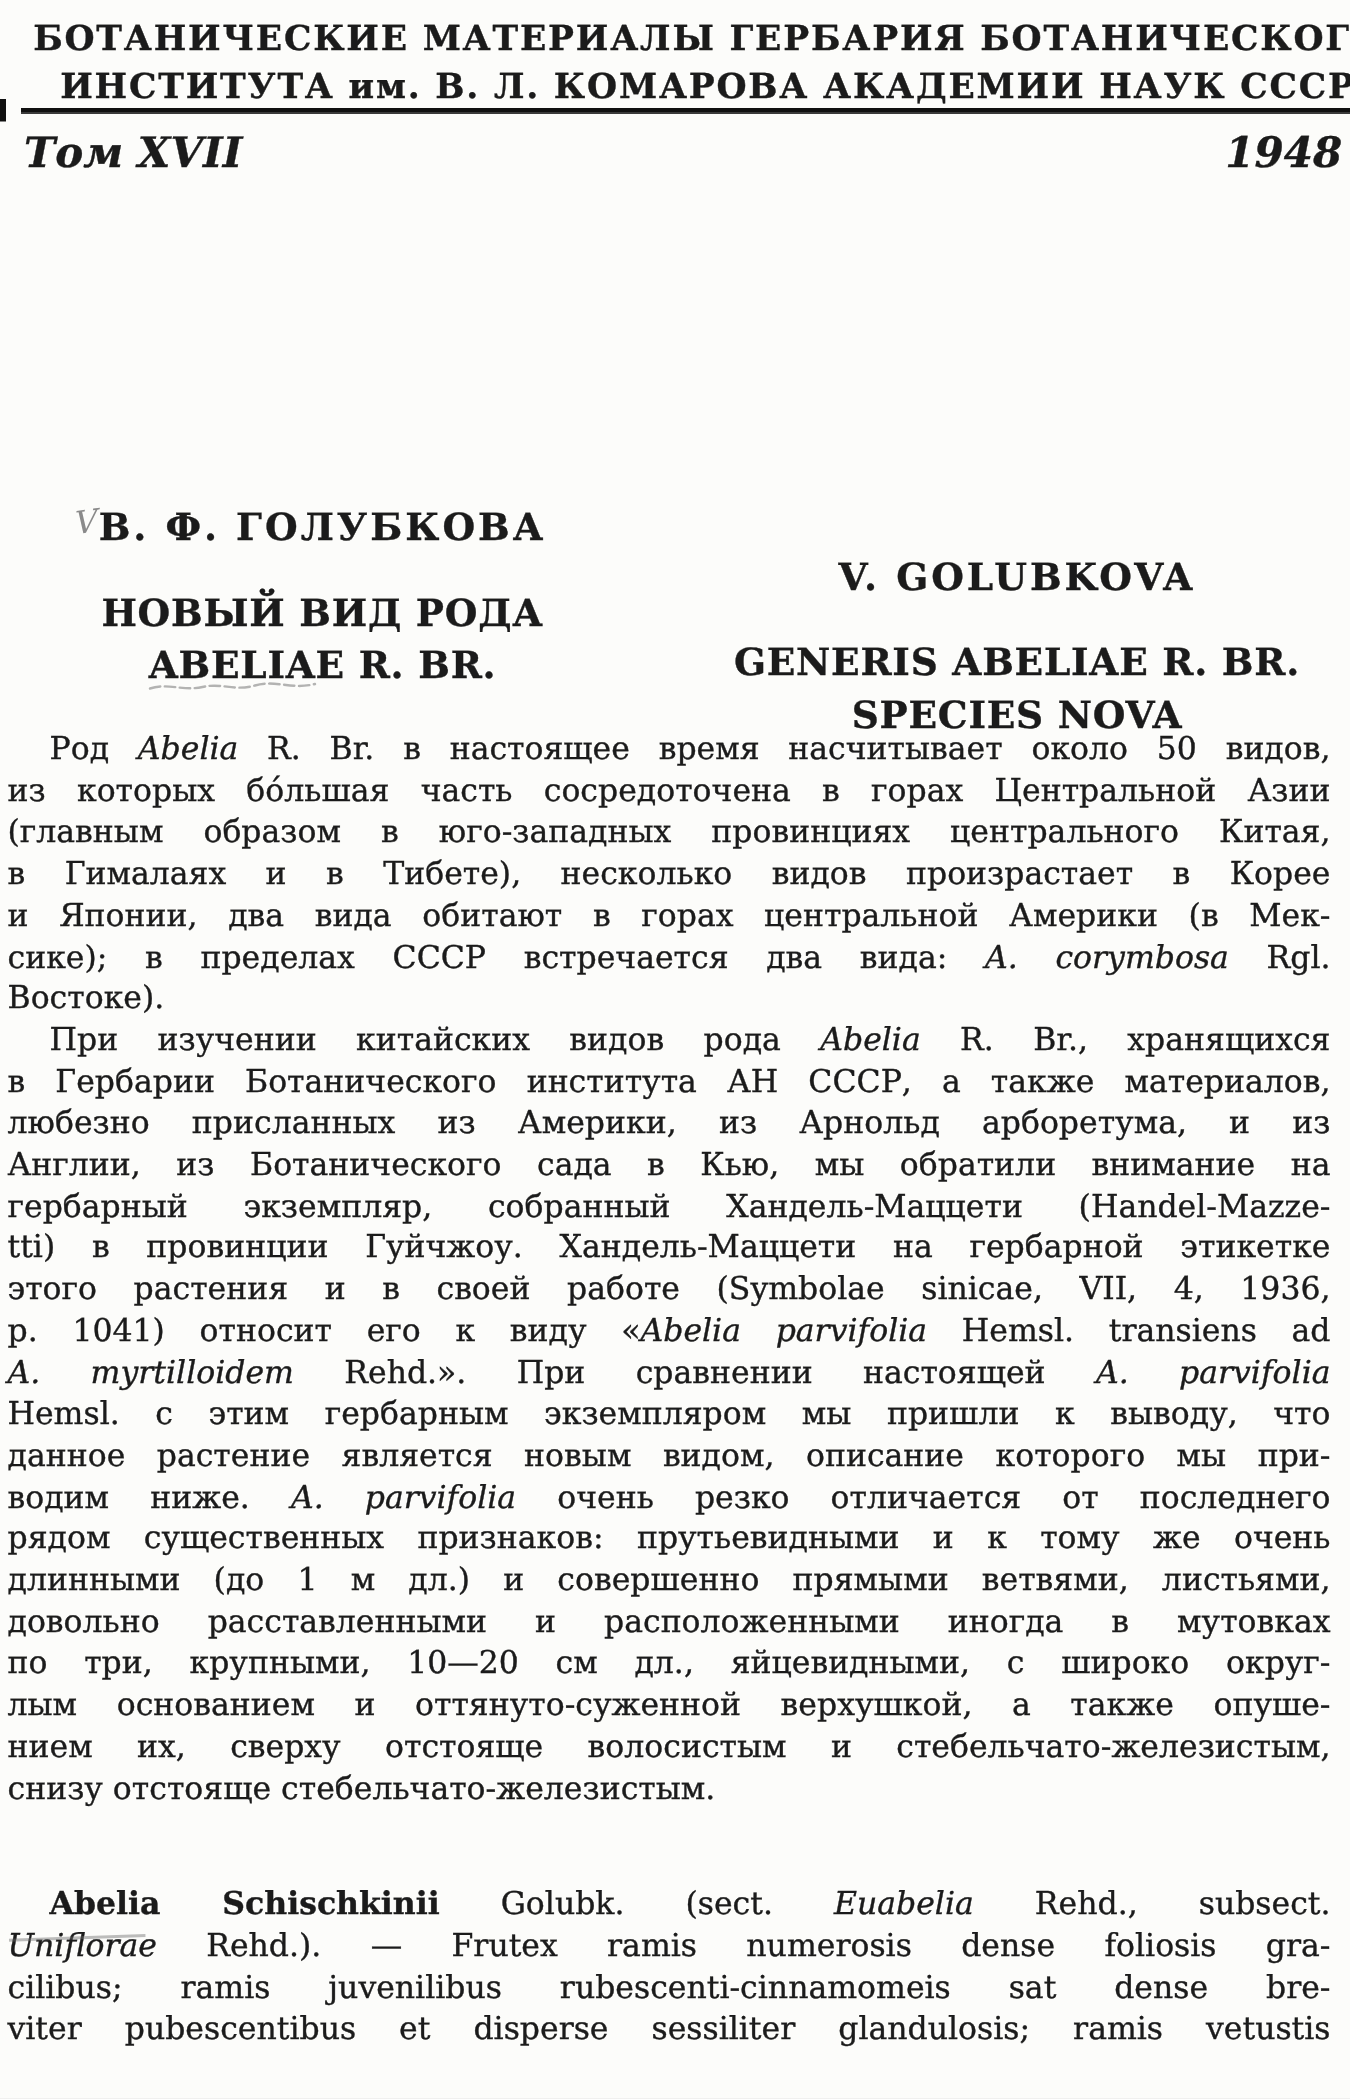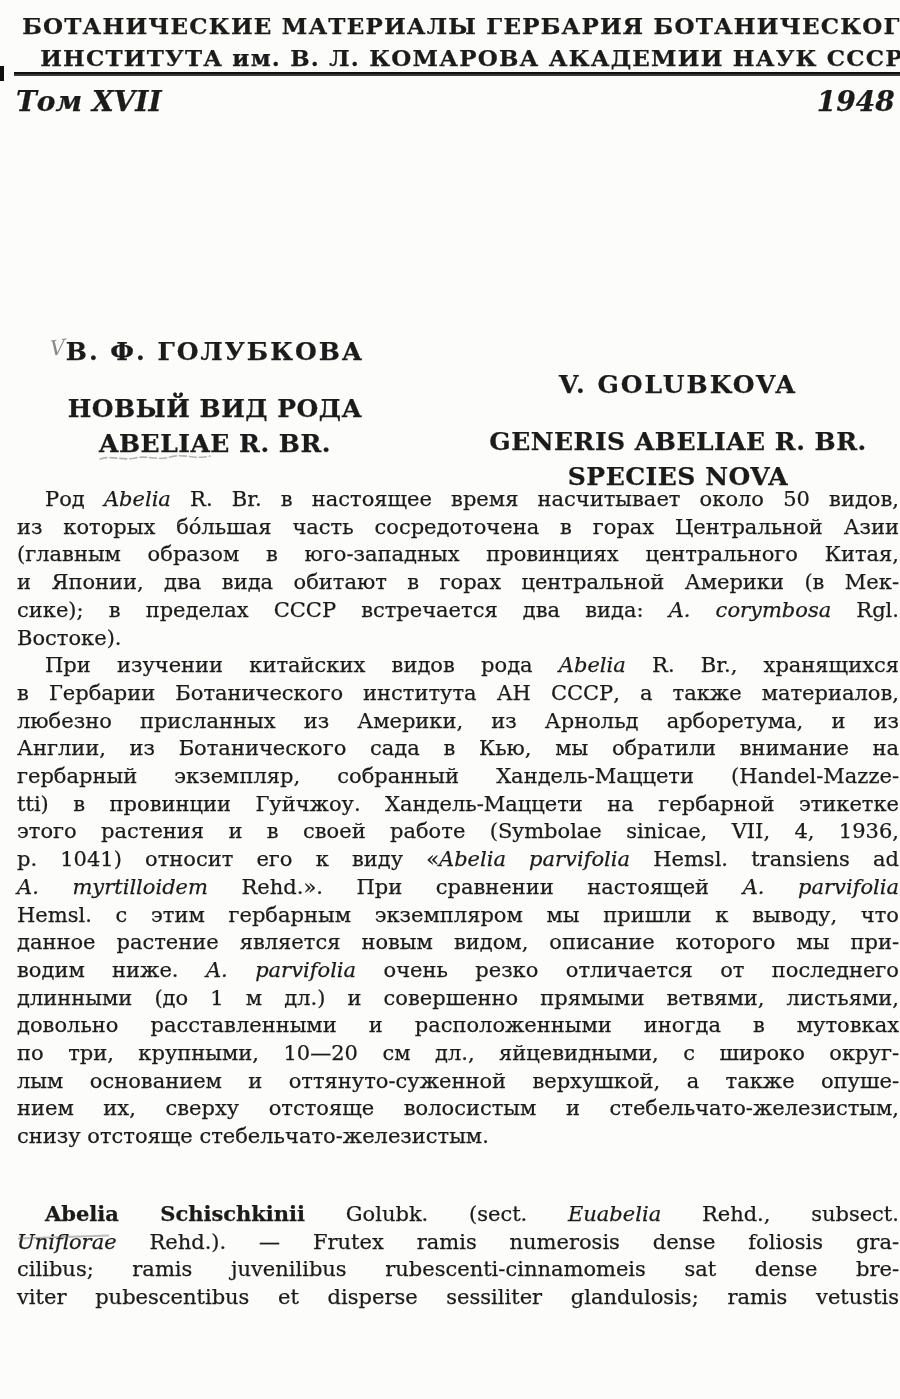--- a/index.html
+++ b/index.html
@@ -61,21 +61,21 @@
     color:var(--pencil);
     font-style:italic;font-size:21px;font-weight:400;
     transform:rotate(-8deg) skewX(-6deg);
     -webkit-text-stroke:0;
   }
   .pencil-smudge{
     position:absolute;left:98px;top:452px;opacity:.65;
   }
   
   .body-text{
-    position:absolute;top:486px;left:17px;width:882px;
+    position:absolute;top:486px;left:5px;width:882px;
   }
   .line{
     text-align:justify;
     text-align-last:justify;
     font-size:21px;
     line-height:27.7px;
     white-space:normal;
   }
   .line.first{text-indent:28px;}
   .line.last{text-align-last:left;}
@@ -124,37 +124,39 @@
 
   <svg class="pencil-smudge" width="118" height="12" viewBox="0 0 118 12">
     <path d="M2,7 C14,3 24,9 37,6 S58,9 72,5 S96,8 112,4" fill="none" stroke="#8d8d8d" stroke-width="1.6" stroke-dasharray="7 3" stroke-linecap="round"></path>
   </svg>
 
   <div class="body-text">
       <div>
         <div class="line first"><span>Род </span><span class="it">Abelia</span><span> R. Br. в настоящее время насчитывает около 50 видов,</span></div>
         <div class="line"><span>из которых бо́льшая часть сосредоточена в горах Центральной Азии</span></div>
         <div class="line"><span>(главным образом в юго-западных провинциях центрального Китая,</span></div>
+        <div class="line"><span>в Гималаях и в Тибете), несколько видов произрастает в Корее</span></div>
         <div class="line"><span>и Японии, два вида обитают в горах центральной Америки (в Мек-</span></div>
         <div class="line"><span>сике); в пределах СССР встречается два вида: </span><span class="it">A. corymbosa</span><span> Rgl.</span></div>
         <div class="line last"><span>Востоке).</span></div>
       </div>
       <div>
         <div class="line first"><span>При изучении китайских видов рода </span><span class="it">Abelia</span><span> R. Br., хранящихся</span></div>
         <div class="line"><span>в Гербарии Ботанического института АН СССР, а также материалов,</span></div>
         <div class="line"><span>любезно присланных из Америки, из Арнольд арборетума, и из</span></div>
         <div class="line"><span>Англии, из Ботанического сада в Кью, мы обратили внимание на</span></div>
         <div class="line"><span>гербарный экземпляр, собранный Хандель-Маццети (Handel-Mazze-</span></div>
         <div class="line"><span>tti) в провинции Гуйчжоу. Хандель-Маццети на гербарной этикетке</span></div>
         <div class="line"><span>этого растения и в своей работе (Symbolae sinicae, VII, 4, 1936,</span></div>
         <div class="line"><span>p. 1041) относит его к виду «</span><span class="it">Abelia parvifolia</span><span> Hemsl. transiens ad</span></div>
         <div class="line"><span class="it">A. myrtilloidem</span><span> Rehd.». При сравнении настоящей </span><span class="it">A. parvifolia</span></div>
         <div class="line"><span>Hemsl. с этим гербарным экземпляром мы пришли к выводу, что</span></div>
         <div class="line"><span>данное растение является новым видом, описание которого мы при-</span></div>
         <div class="line"><span>водим ниже. </span><span class="it">A. parvifolia</span><span> очень резко отличается от последнего</span></div>
+        <div class="line"><span>рядом существенных признаков: прутьевидными и к тому же очень</span></div>
         <div class="line"><span>длинными (до 1 м дл.) и совершенно прямыми ветвями, листьями,</span></div>
         <div class="line"><span>довольно расставленными и расположенными иногда в мутовках</span></div>
         <div class="line"><span>по три, крупными, 10—20 см дл., яйцевидными, с широко округ-</span></div>
         <div class="line"><span>лым основанием и оттянуто-суженной верхушкой, а также опуше-</span></div>
         <div class="line"><span>нием их, сверху отстояще волосистым и стебельчато-железистым,</span></div>
         <div class="line last"><span>снизу отстояще стебельчато-железистым.</span></div>
       </div>
       <div style="margin-top: 49px;">
         <div class="line first"><span class="bd">Abelia Schischkinii</span><span> Golubk. (sect. </span><span class="it">Euabelia</span><span> Rehd., subsect.</span></div>
         <div class="line"><span class="it mk">Uniflorae</span><span> Rehd.). — Frutex ramis numerosis dense foliosis gra-</span></div>

